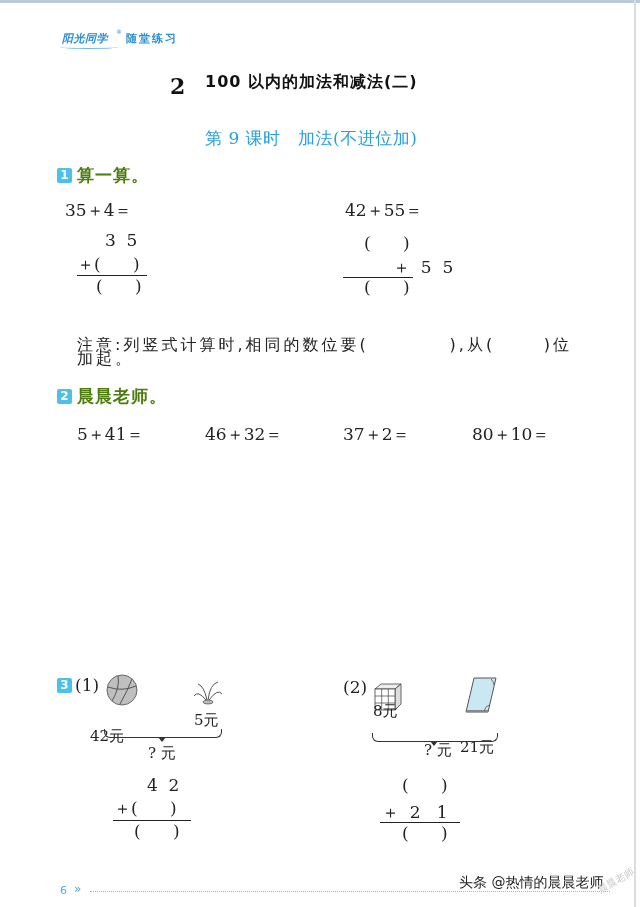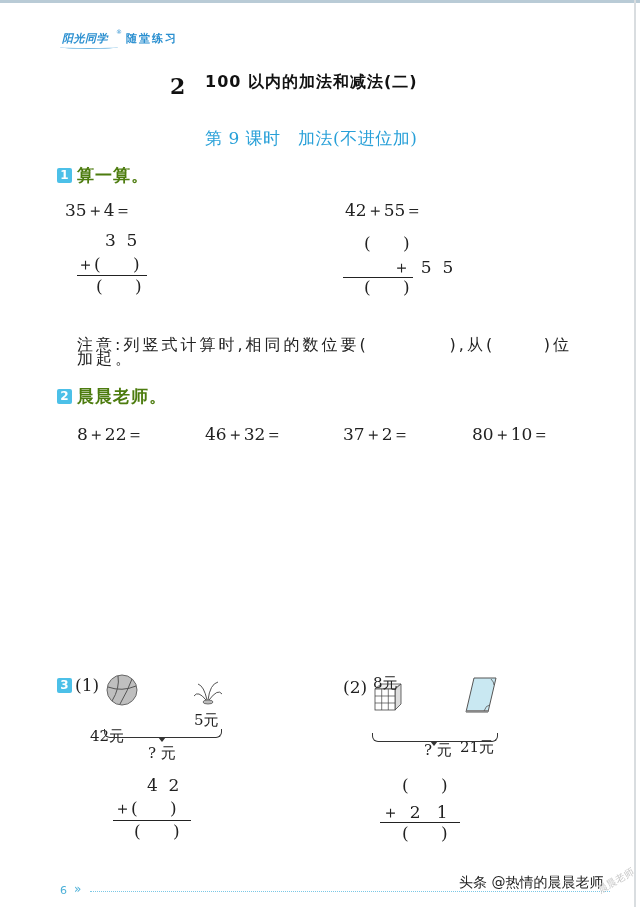--- a/index.html
+++ b/index.html
@@ -62,21 +62,21 @@
 <div class="abs col" style="left:364px;top:233px;">(      )</div>
 <div class="abs col" style="left:345px;top:256px;margin-left:48px;">＋  5  5</div>
 <div class="abs rule" style="left:343px;top:277px;width:70px;"></div>
 <div class="abs col" style="left:364px;top:277px;">(      )</div>
 
 <div class="abs note" style="left:77px;top:315px;margin-top:20px;">注意:列竖式计算时,相同的数位要(          ),从(      )位</div>
 <div class="abs note" style="left:77px;top:349px;">加起。</div>
 
 <div class="abs badge" style="left:57px;top:389px;">2</div>
 <div class="abs sec-title" style="left:77px;top:385px;">晨晨老师。</div>
-<div class="abs eq" style="left:77px;top:423px;">8＋22＝</div>
+<div class="abs eq" style="left:77px;top:423px;">5＋41＝</div>
 <div class="abs eq" style="left:205px;top:423px;">46＋32＝</div>
 <div class="abs eq" style="left:343px;top:423px;">37＋2＝</div>
 <div class="abs eq" style="left:472px;top:423px;">80＋10＝</div>
 
 <div class="abs badge" style="left:57px;top:678px;">3</div>
 <div class="abs eq" style="left:75px;top:675px;">(1)</div>
 
 <div class="abs" style="left:106px;top:674px;width:32px;height:32px;">
   <svg width="32" height="32" viewBox="0 0 32 32">
     <circle cx="16" cy="16" r="15" fill="#bfbfbf" stroke="#666" stroke-width="1"></circle>
@@ -121,21 +121,21 @@
 </div>
 
 <div class="abs" style="left:464px;top:677px;width:34px;height:36px;">
   <svg width="34" height="36" viewBox="0 0 34 36">
     <polygon points="10,1 32,1 24,35 2,35" fill="#c9e8f2" stroke="#555" stroke-width="1"></polygon>
     <polygon points="2,35 24,35 24,33 3,33" fill="#888"></polygon>
     <path d="M27 2 Q30 5 30 8" stroke="#555" fill="none" stroke-width="0.8"></path>
     <path d="M20 34 Q22 28 26 28" stroke="#555" fill="none" stroke-width="0.8"></path>
   </svg>
 </div>
-<div class="abs price" style="left:373px;top:674px;">8元</div>
+<div class="abs price" style="left:373px;top:702px;">8元</div>
 <div class="abs price" style="left:460px;top:738px;">21元</div>
 <div class="abs brace" style="left:372px;top:733px;width:124px;"></div>
 <div class="abs brace-tip" style="left:430px;top:741px;"></div>
 <div class="abs price" style="left:424px;top:741px;">? 元</div>
 
 <div class="abs col" style="left:402px;top:775px;">(      )</div>
 <div class="abs col" style="left:382px;top:801px;">＋  2   1</div>
 <div class="abs rule" style="left:380px;top:822px;width:80px;"></div>
 <div class="abs col" style="left:402px;top:823px;">(      )</div>
 

